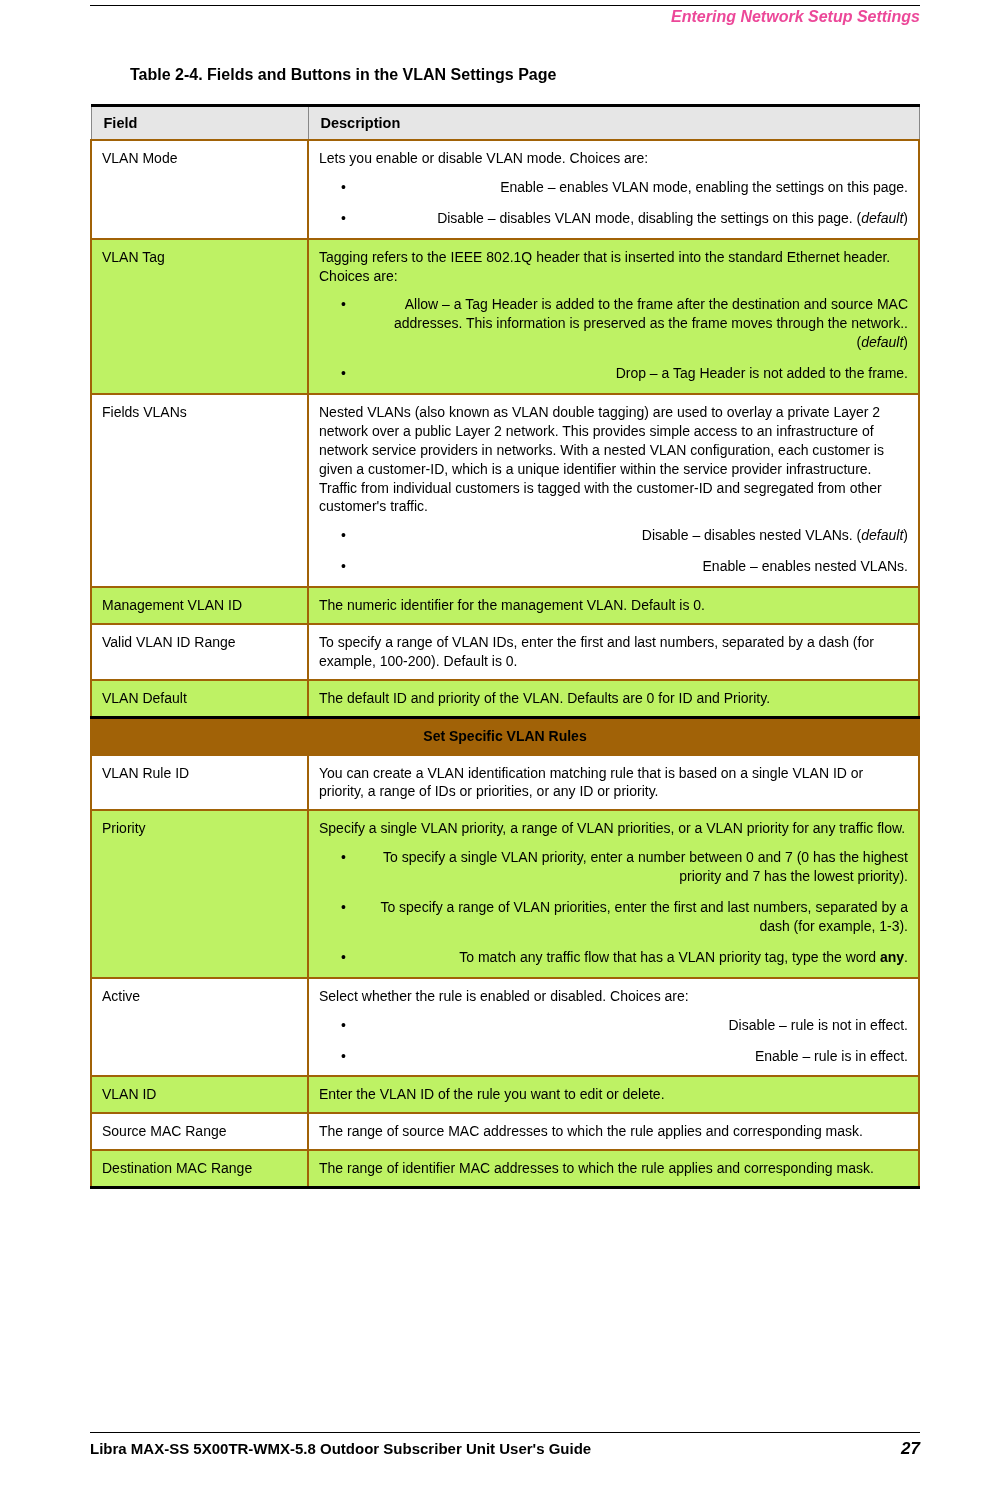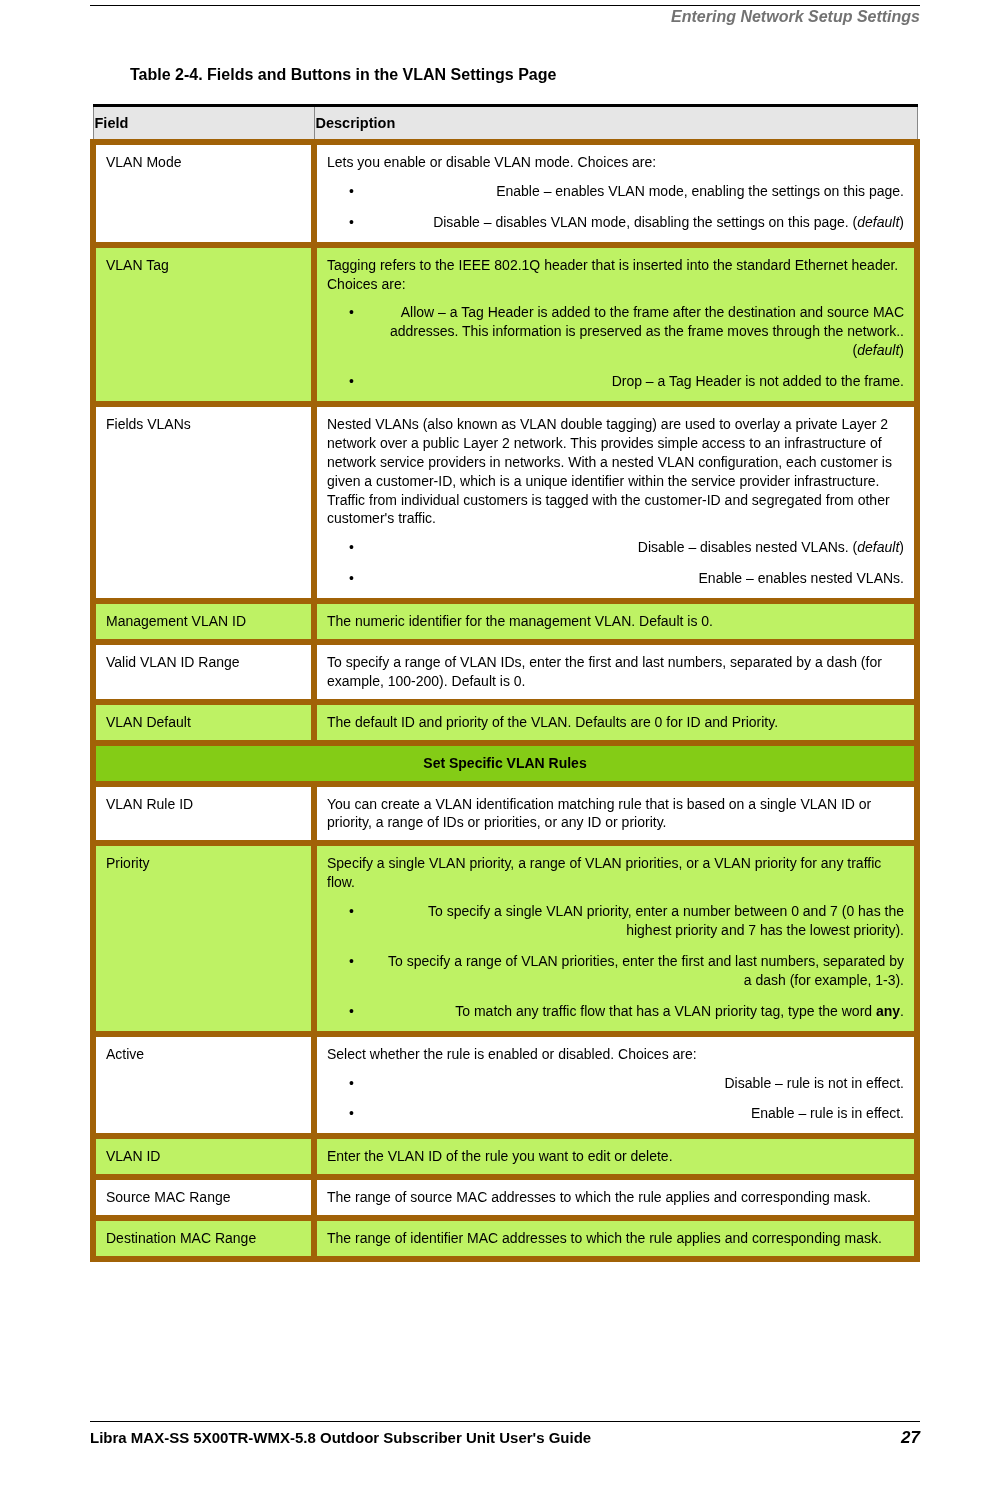--- a/index.html
+++ b/index.html
@@ -16,21 +16,21 @@
   .page {
     padding: 5px 70px 0 90px;
     box-sizing: border-box;
   }
   .top-rule {
     border-top: 1px solid #000;
     margin-bottom: 2px;
   }
   .header-title {
     text-align: right;
-    color: #737373;
+    color: #ec4899;
     font-style: italic;
     font-weight: bold;
     font-size: 16px;
     margin-bottom: 40px;
   }
   .table-caption {
     font-weight: bold;
     font-size: 16px;
     margin-left: 40px;
     margin-bottom: 20px;
@@ -40,40 +40,40 @@
     width: 100%;
     border-top: 3px solid #000;
     border-bottom: 3px solid #000;
     border-left: 1px solid #888;
     border-right: 1px solid #888;
   }
   table.vlan th {
     background: #e6e6e6;
     font-weight: bold;
     text-align: left;
-    padding: 8px 1px;
+    padding: 8px 12px;
     border: 1px solid #888;
     border-top: none;
     font-size: 14.5px;
   }
   table.vlan td {
-    border: 6px solid #a16207;
+    border: 2px solid #a16207;
     padding: 8px 10px;
     vertical-align: top;
     font-size: 14px;
     line-height: 1.35;
   }
   table.vlan td.field {
     width: 195px;
   }
   tr.shaded td {
     background: #bef264;
   }
   tr.section td {
-    background: #84cc16;
+    background: #a16207;
     text-align: center;
     font-weight: bold;
     border-top: 3px solid #000;
   }
   ul.bullets {
     list-style: none;
     padding: 0;
     margin: 10px 0 0 0;
   }
   ul.bullets li {
@@ -89,21 +89,21 @@
     content: "•";
     position: absolute;
     left: 22px;
     top: 0;
     font-size: 14px;
   }
   .italic { font-style: italic; }
   .bold { font-weight: bold; }
   .footer {
     position: absolute;
-    bottom: 51px;
+    bottom: 40px;
     left: 90px;
     right: 70px;
   }
   .footer-rule {
     border-top: 1px solid #000;
     margin-bottom: 6px;
   }
   .footer-row {
     display: flex;
     justify-content: space-between;

